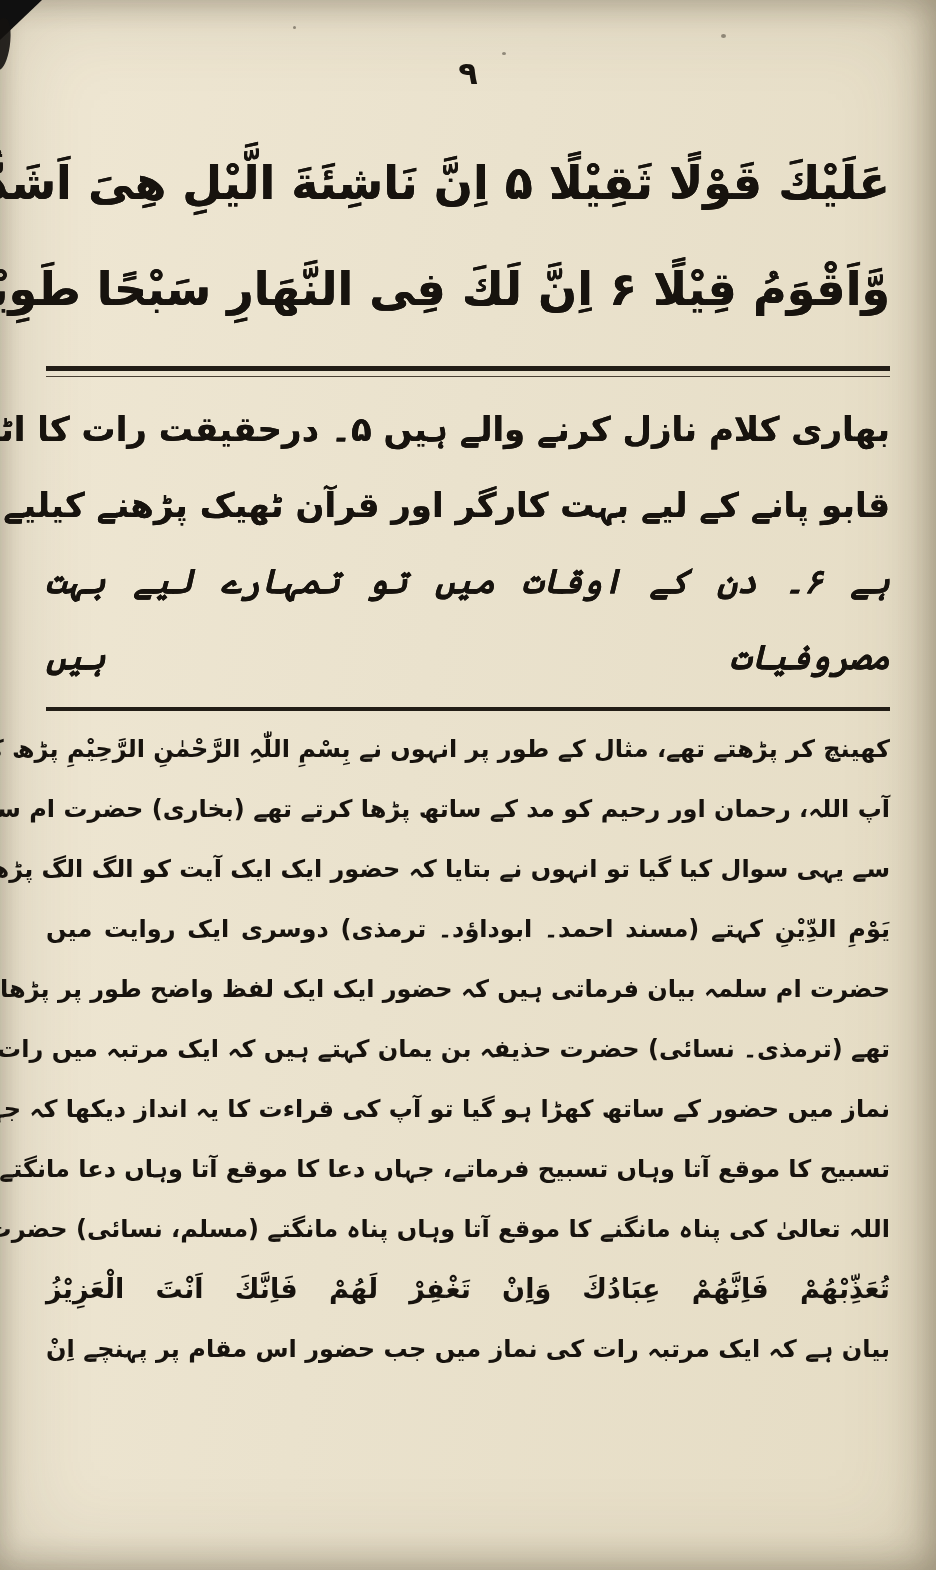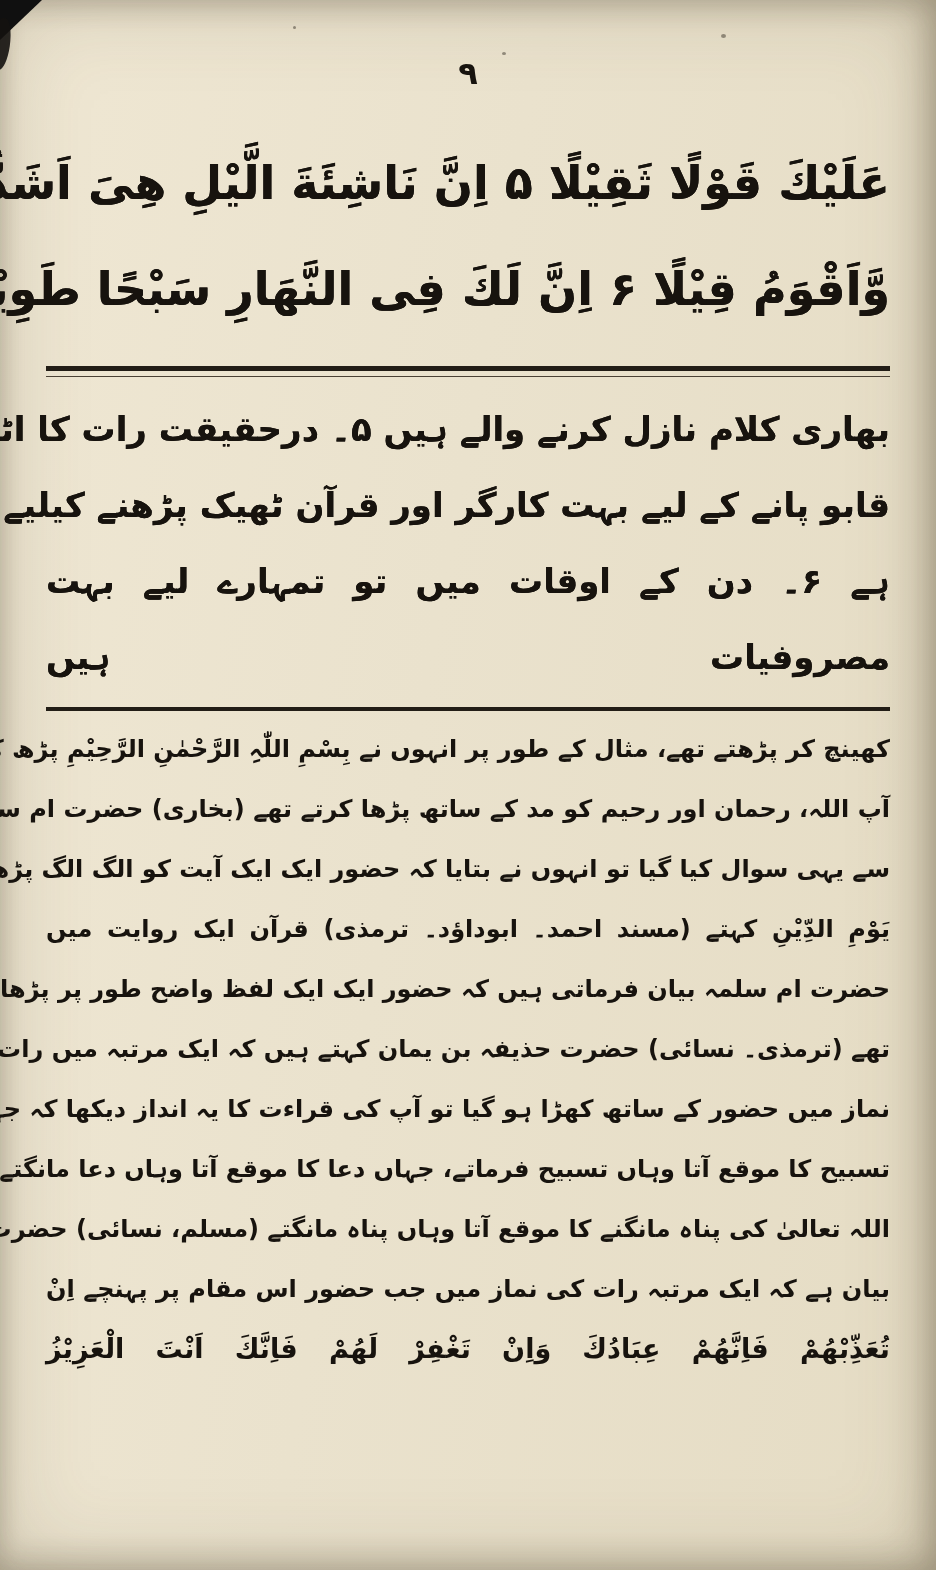--- a/index.html
+++ b/index.html
@@ -65,21 +65,21 @@
 
   .translation-block{margin-top:14px;}
   .translation-line{
     direction:rtl;
     font-size:34px;font-weight:bold;
     line-height:76px;
     text-align:justify;text-align-last:justify;
     text-shadow:0 0 .5px #17130e;
     white-space:nowrap;
   }
-  .translation-line:last-child{white-space:normal;}
+  .translation-line:last-child{white-space:normal;font-style:italic;}
 
   .commentary-block{margin-top:8px;}
   .commentary-line{
     direction:rtl;
     font-size:24px;font-weight:bold;
     line-height:60px;
     text-align:justify;text-align-last:justify;
     white-space:nowrap;
   }
   .commentary-line.arabic-inline{
@@ -112,23 +112,23 @@
     <div class="translation-line">قابو پانے کے لیے بہت کارگر اور قرآن ٹھیک پڑھنے کیلیے زیادہ موزوں</div>
     <div class="translation-line">ہے ۶۔ دن کے اوقات میں تو تمہارے لیے بہت مصروفیات ہیں</div>
   </div>
 
   <div class="rule-heavy"></div>
 
   <div class="commentary-block">
     <div class="commentary-line">کھینچ کر پڑھتے تھے، مثال کے طور پر انہوں نے بِسْمِ اللّٰہِ الرَّحْمٰنِ الرَّحِیْمِ پڑھ کر بتایا کہ</div>
     <div class="commentary-line">آپ اللہ، رحمان اور رحیم کو مد کے ساتھ پڑھا کرتے تھے (بخاری) حضرت ام سلمہ</div>
     <div class="commentary-line">سے یہی سوال کیا گیا تو انہوں نے بتایا کہ حضور ایک ایک آیت کو الگ الگ پڑھتے</div>
-    <div class="commentary-line">یَوْمِ الدِّیْنِ کہتے (مسند احمد۔ ابوداؤد۔ ترمذی) قرآن ایک روایت میں</div>
+    <div class="commentary-line">یَوْمِ الدِّیْنِ کہتے (مسند احمد۔ ابوداؤد۔ ترمذی) دوسری ایک روایت میں</div>
     <div class="commentary-line">حضرت ام سلمہ بیان فرماتی ہیں کہ حضور ایک ایک لفظ واضح طور پر پڑھا کرتے</div>
     <div class="commentary-line">تھے (ترمذی۔ نسائی) حضرت حذیفہ بن یمان کہتے ہیں کہ ایک مرتبہ میں رات کی</div>
     <div class="commentary-line">نماز میں حضور کے ساتھ کھڑا ہو گیا تو آپ کی قراءت کا یہ انداز دیکھا کہ جہاں</div>
     <div class="commentary-line">تسبیح کا موقع آتا وہاں تسبیح فرماتے، جہاں دعا کا موقع آتا وہاں دعا مانگتے، جہاں</div>
     <div class="commentary-line">اللہ تعالیٰ کی پناہ مانگنے کا موقع آتا وہاں پناہ مانگتے (مسلم، نسائی) حضرت ابوذر کا</div>
+    <div class="commentary-line arabic-inline">تُعَذِّبْهُمْ فَاِنَّهُمْ عِبَادُكَ وَاِنْ تَغْفِرْ لَهُمْ فَاِنَّكَ اَنْتَ الْعَزِيْزُ</div>
     <div class="commentary-line">بیان ہے کہ ایک مرتبہ رات کی نماز میں جب حضور اس مقام پر پہنچے اِنْ</div>
-    <div class="commentary-line arabic-inline">تُعَذِّبْهُمْ فَاِنَّهُمْ عِبَادُكَ وَاِنْ تَغْفِرْ لَهُمْ فَاِنَّكَ اَنْتَ الْعَزِيْزُ</div>
   </div>
 
 </div>
 
 </body></html>

